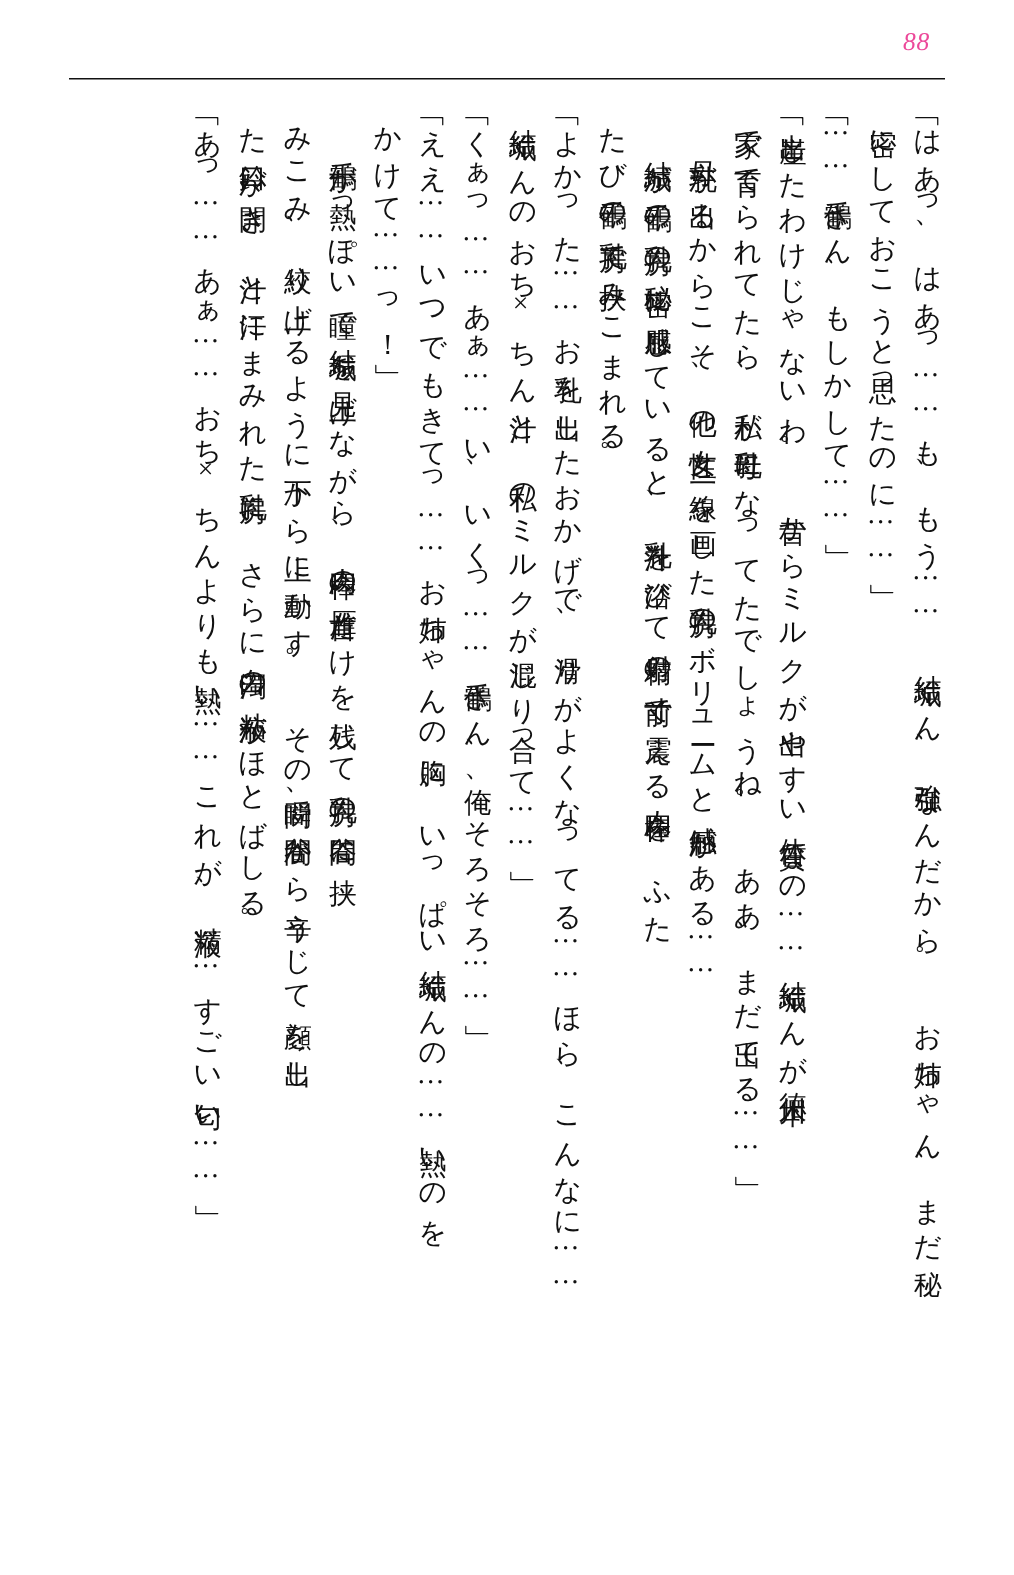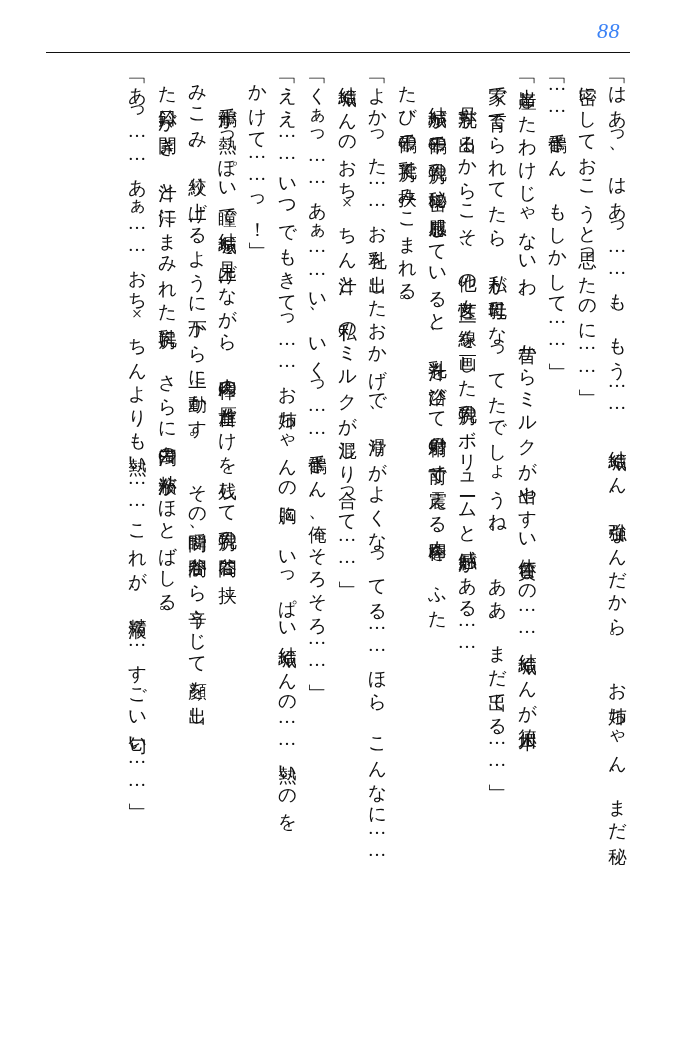--- a/index.html
+++ b/index.html
@@ -17,22 +17,22 @@
     background: #ffffff;
     overflow: hidden;
     box-sizing: border-box;
   }
   .page-number {
     position: absolute;
     top: 18px;
     right: 56px;
     font-family: "Liberation Serif", "DejaVu Serif", serif;
     font-style: italic;
-    font-size: 22px;
-    color: #3b82f6;
+    font-size: 17px;
+    color: #ec4899;
     letter-spacing: 0.5px;
   }
   .rule {
     position: absolute;
     left: 46px;
     right: 46px;
     top: 52px;
     border-top: 1.6px solid #111111;
   }
   .text-block {

